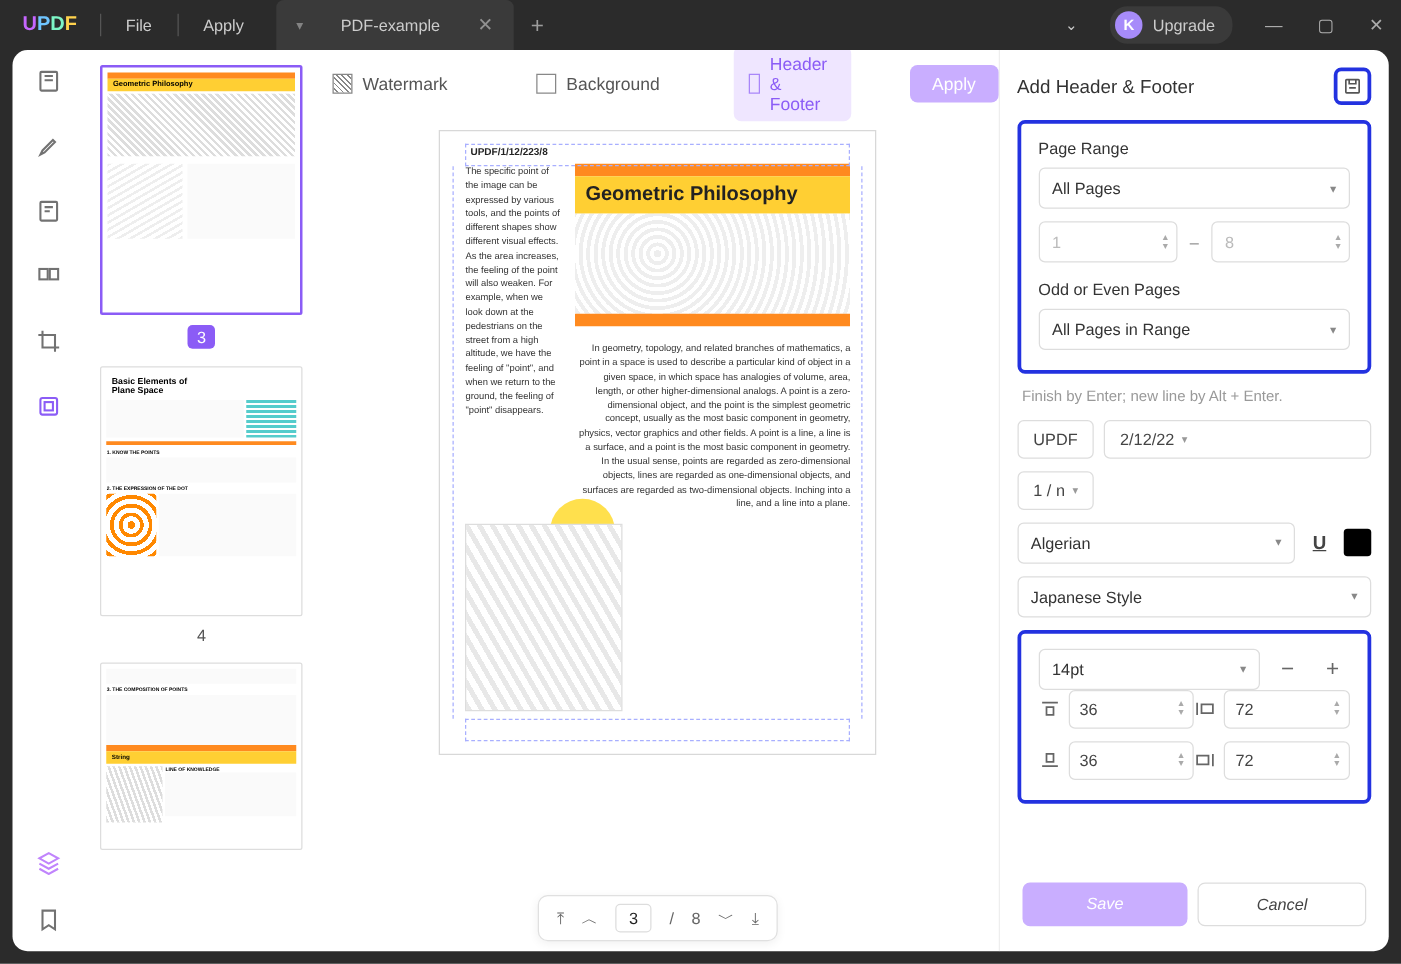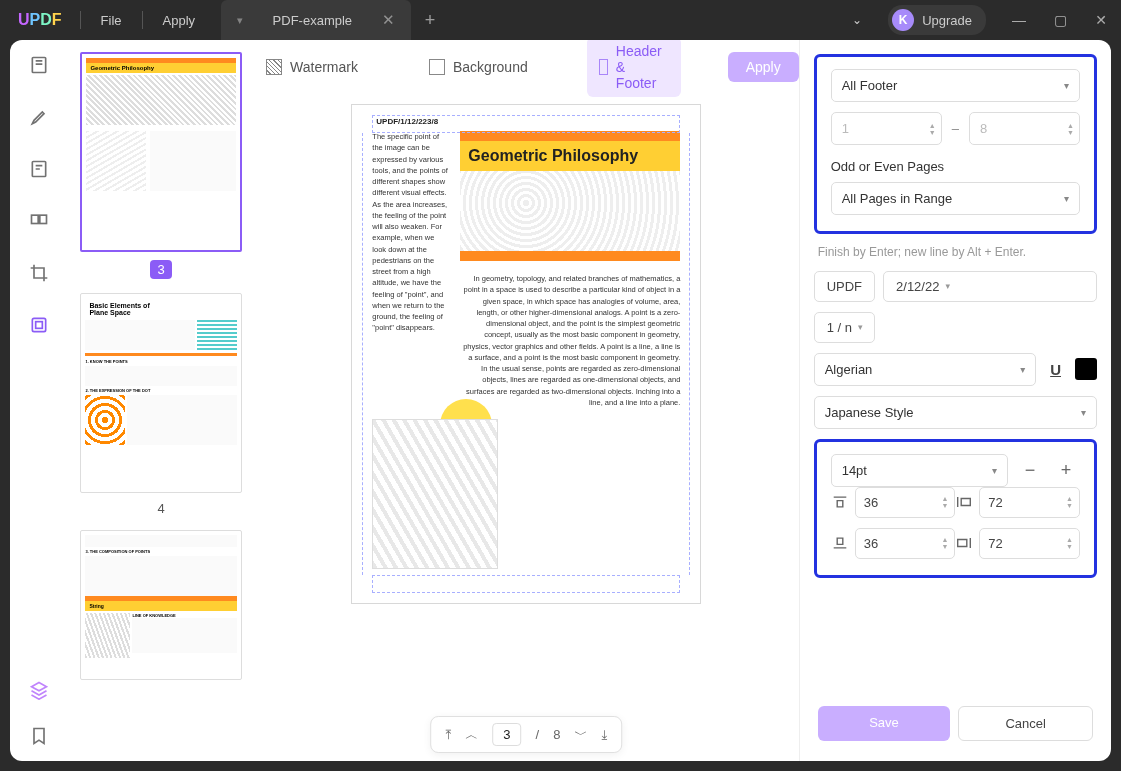--- a/index.html
+++ b/index.html
@@ -78,21 +78,21 @@
 .chip-row { display: flex; gap: 8px; align-items: center; }
 .chip { border: 1px solid #ddd; border-radius: 5px; padding: 7px 12px; font-size: 13px; display: flex; align-items: center; gap: 6px; }
 .chip .chev { font-size: 9px; color: #999; }
 .uline { font-weight: bold; text-decoration: underline; font-size: 15px; padding: 0 6px; }
 .colorbox { width: 22px; height: 22px; background: #000; border-radius: 3px; }
 .pm { width: 28px; height: 28px; display: flex; align-items: center; justify-content: center; font-size: 18px; color: #666; }
 .margin-row { display: flex; }
 .m-group { flex: 1; display: flex; align-items: center; gap: 6px; }
 .m-ic { width: 18px; height: 14px; }
 .m-input { flex: 1; border: 1px solid #ddd; border-radius: 5px; padding: 7px 8px; position: relative; font-size: 13px; }
-.actions { display: flex; gap: 8px; margin-top: auto; padding: 4px 4px 10px; }
+.actions { display: flex; gap: 8px; margin-top: auto; padding: 4px 4px 10px; font-style: italic; }
 .btn { flex: 1; padding: 9px 0; text-align: center; border-radius: 6px; font-size: 13px; }
 .btn-save { background: #c9aeff; color: #fff; }
 .btn-cancel { border: 1px solid #ddd; color: #444; }
 </style>
 </head>
 <body>
 
 <div class="titlebar">
   <div class="logo"><span>U</span><span>P</span><span>D</span><span>F</span></div>
   <div style="width:1px;height:18px;background:#555"></div>
@@ -250,24 +250,34 @@
       <span>︿</span>
       <span class="pg-num"><span>3</span></span>
       <span>/</span>
       <span>8</span>
       <span>﹀</span>
       <span>⤓</span>
     </div>
   </div>
 
   <div class="rightpanel">
+    <div class="rp-head">
+      <div class="rp-title">Add Header &amp; Footer</div>
+      <div class="icon-box">
+          <svg width="16" height="16" viewBox="0 0 24 24" fill="none" stroke="#555" stroke-width="2">
+            <rect x="4" y="4" width="16" height="16" rx="1"></rect>
+            <path d="M8 4v5h8V4M8 14h8"></path>
+          </svg>
+        </div>
+    </div>
 
     <div class="section-box">
+      <div class="label">Page Range</div>
       <div class="select">
-          <span>All Footer</span>
+          <span>All Pages</span>
           <span class="chev">▾</span>
         </div>
       <div class="row" style="margin-top:10px">
         <div class="half">
             <div class="ninput" style="color:#bbb">
               <span>1</span>
             </div>
             <div class="spin">▲<br>▼</div>
           </div>
         <div class="dash">–</div>

